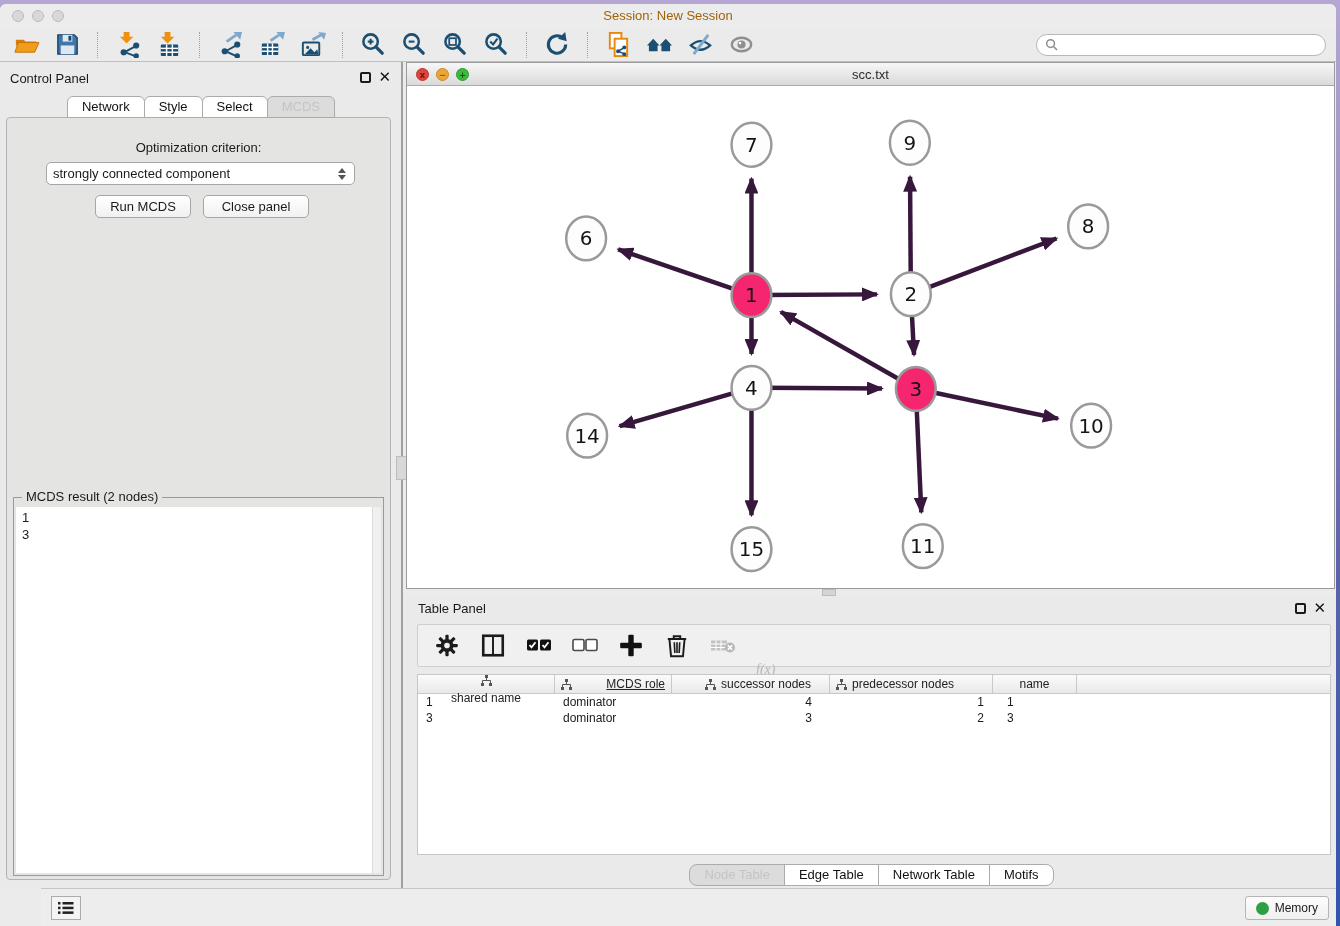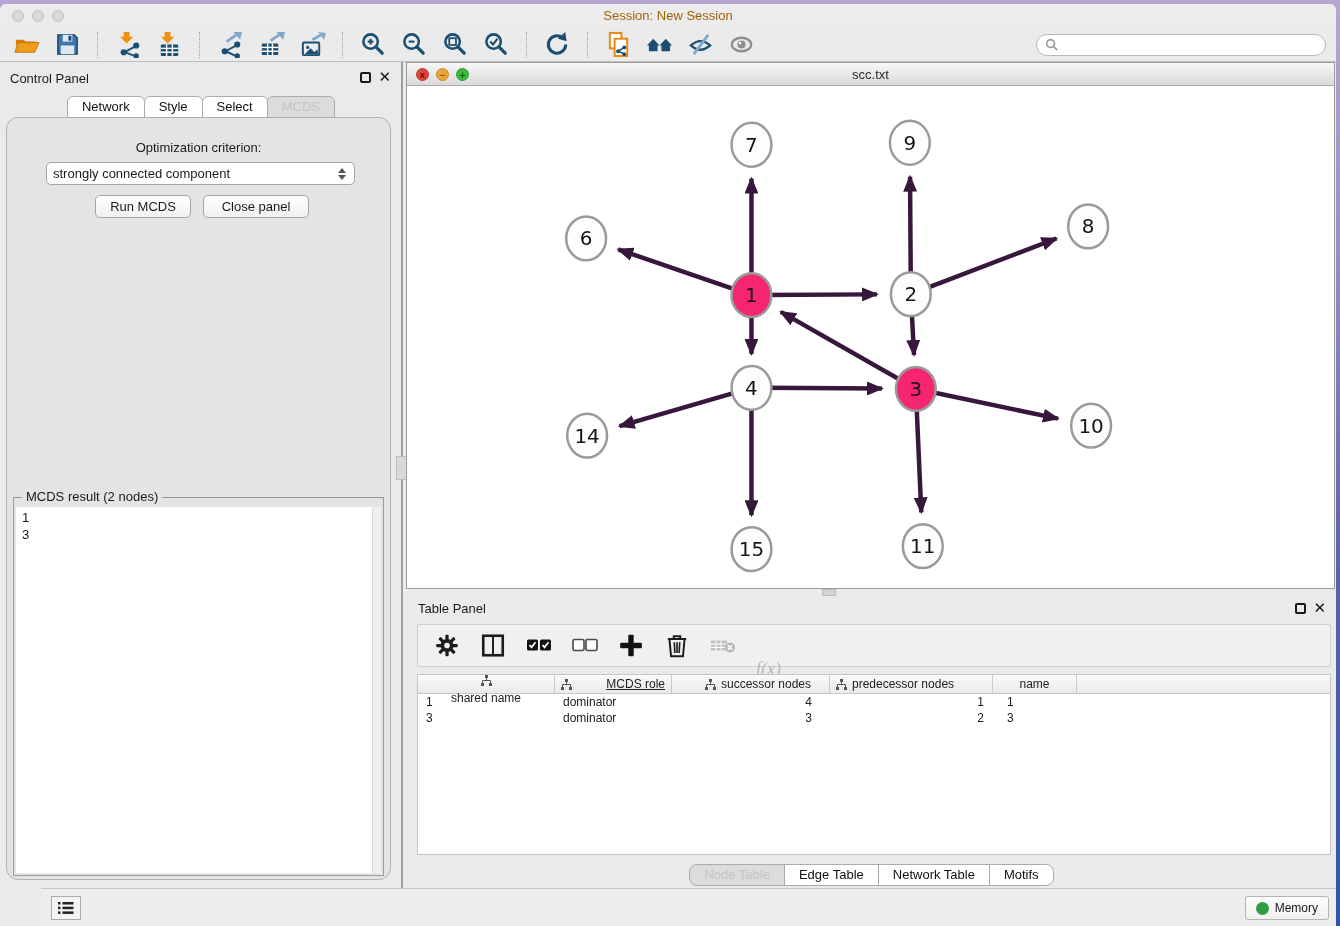--- a/index.html
+++ b/index.html
@@ -30,21 +30,21 @@
   
   .control-panel { position:absolute; left:0; top:62px; width:401px; bottom:38px; background:#eaeaea; }
   .cp-title { position:absolute; left:10px; top:9px; }
   .win-float { position:absolute; width:11px; height:11px; border:2px solid #1a1a1a; border-radius:2px; background:transparent; }
   .win-close { position:absolute; font-weight:bold; font-size:15px; color:#111; line-height:12px; }
   .cp-tabs { position:absolute; left:0; right:0; top:34px; display:flex; justify-content:center; }
   .tab { height:22px; line-height:20px; padding:0 14px; background:#fff; border:1px solid #ababab;
          border-radius:6px 6px 0 0; margin-right:-1px; color:#111; position:relative; z-index:2; }
   .tab.active { background:#dcdcdc; color:#c4c4c4; z-index:1; }
   .cp-box { position:absolute; left:6px; right:10px; top:55px; bottom:8px; background:#e4e4e2;
-            border:1px solid #b3b3b3; border-radius:12px; }
+            border:1px solid #b3b3b3; border-radius:4px; }
   .opt-label { position:absolute; left:0; right:0; top:22px; text-align:center; }
   .cp-select { position:absolute; left:39px; width:309px; top:44px; height:23px; background:#fff;
                border:1px solid #a6a6a6; border-radius:5px; display:flex; align-items:center; padding:0 6px; }
   .cp-select .stepper { margin-left:auto; display:flex; flex-direction:column; gap:2px; padding-right:2px; }
   .tri-up { width:0; height:0; border-left:4px solid transparent; border-right:4px solid transparent; border-bottom:5px solid #555; }
   .tri-down { width:0; height:0; border-left:4px solid transparent; border-right:4px solid transparent; border-top:5px solid #555; }
   .cp-btn { position:absolute; top:77px; height:23px; background:linear-gradient(#ffffff,#f1f1f1);
             border:1px solid #a6a6a6; border-radius:5px; text-align:center; line-height:21px; }
   .fieldset { position:absolute; left:6px; right:6px; top:379px; bottom:3px; border:1px solid #9a9a9a; }
   .fieldset .legend { position:absolute; top:-9px; left:8px; background:#e4e4e2; padding:0 4px; }
@@ -67,21 +67,21 @@
             text-align:center; }
   .nw-canvas { position:absolute; left:0; right:0; top:24px; bottom:0; background:#fff; }
   .nw-canvas svg { width:100%; height:100%; }
 
   
   .table-panel { position:absolute; left:406px; top:596px; right:4px; bottom:38px; background:#eaeaea; }
   .tp-title { position:absolute; left:12px; top:5px; }
   .tp-toolbar { position:absolute; left:11px; right:5px; top:28px; height:43px; background:#f0f0f0;
                 border:1px solid #cfcfcf; border-radius:2px; display:flex; align-items:center; padding:0 16px; gap:20px; }
   .tp-toolbar .tbtn { width:26px; height:26px; }
-  .fx-label { font-family:"Liberation Serif",serif; font-style:italic; font-size:18px; color:#b6b6b6;margin-top:48px; }
+  .fx-label { font-family:"Liberation Serif",serif; font-style:italic; font-size:14px; color:#b6b6b6;margin-top:48px; }
   .tp-table { position:absolute; left:11px; right:5px; top:78px; height:181px; background:#fff;
               border:1px solid #c6c6c6; overflow:hidden; }
   .tp-head { display:flex; height:19px; background:linear-gradient(#fbfbfb,#e9e9e9); border-bottom:1px solid #c9c9c9; }
   .th { display:flex; align-items:center; gap:5px; padding:0 6px; border-right:1px solid #c9c9c9;
         font-size:12px; color:#222; justify-content:center; }
   .th svg { width:11px; height:11px; flex:0 0 auto; }
   .tr { display:flex; height:16px; }
   .td { font-size:12px; padding:0 8px; overflow:hidden; white-space:nowrap; line-height:16px; }
   .c0 { width:137px;flex-direction:column; } .c1 { width:117px; } .c2 { width:158px; text-align:right; padding-right:18px; }
   .c3 { width:163px; text-align:right; padding-right:9px; } .c4 { width:84px; } .cf { flex:1; }

